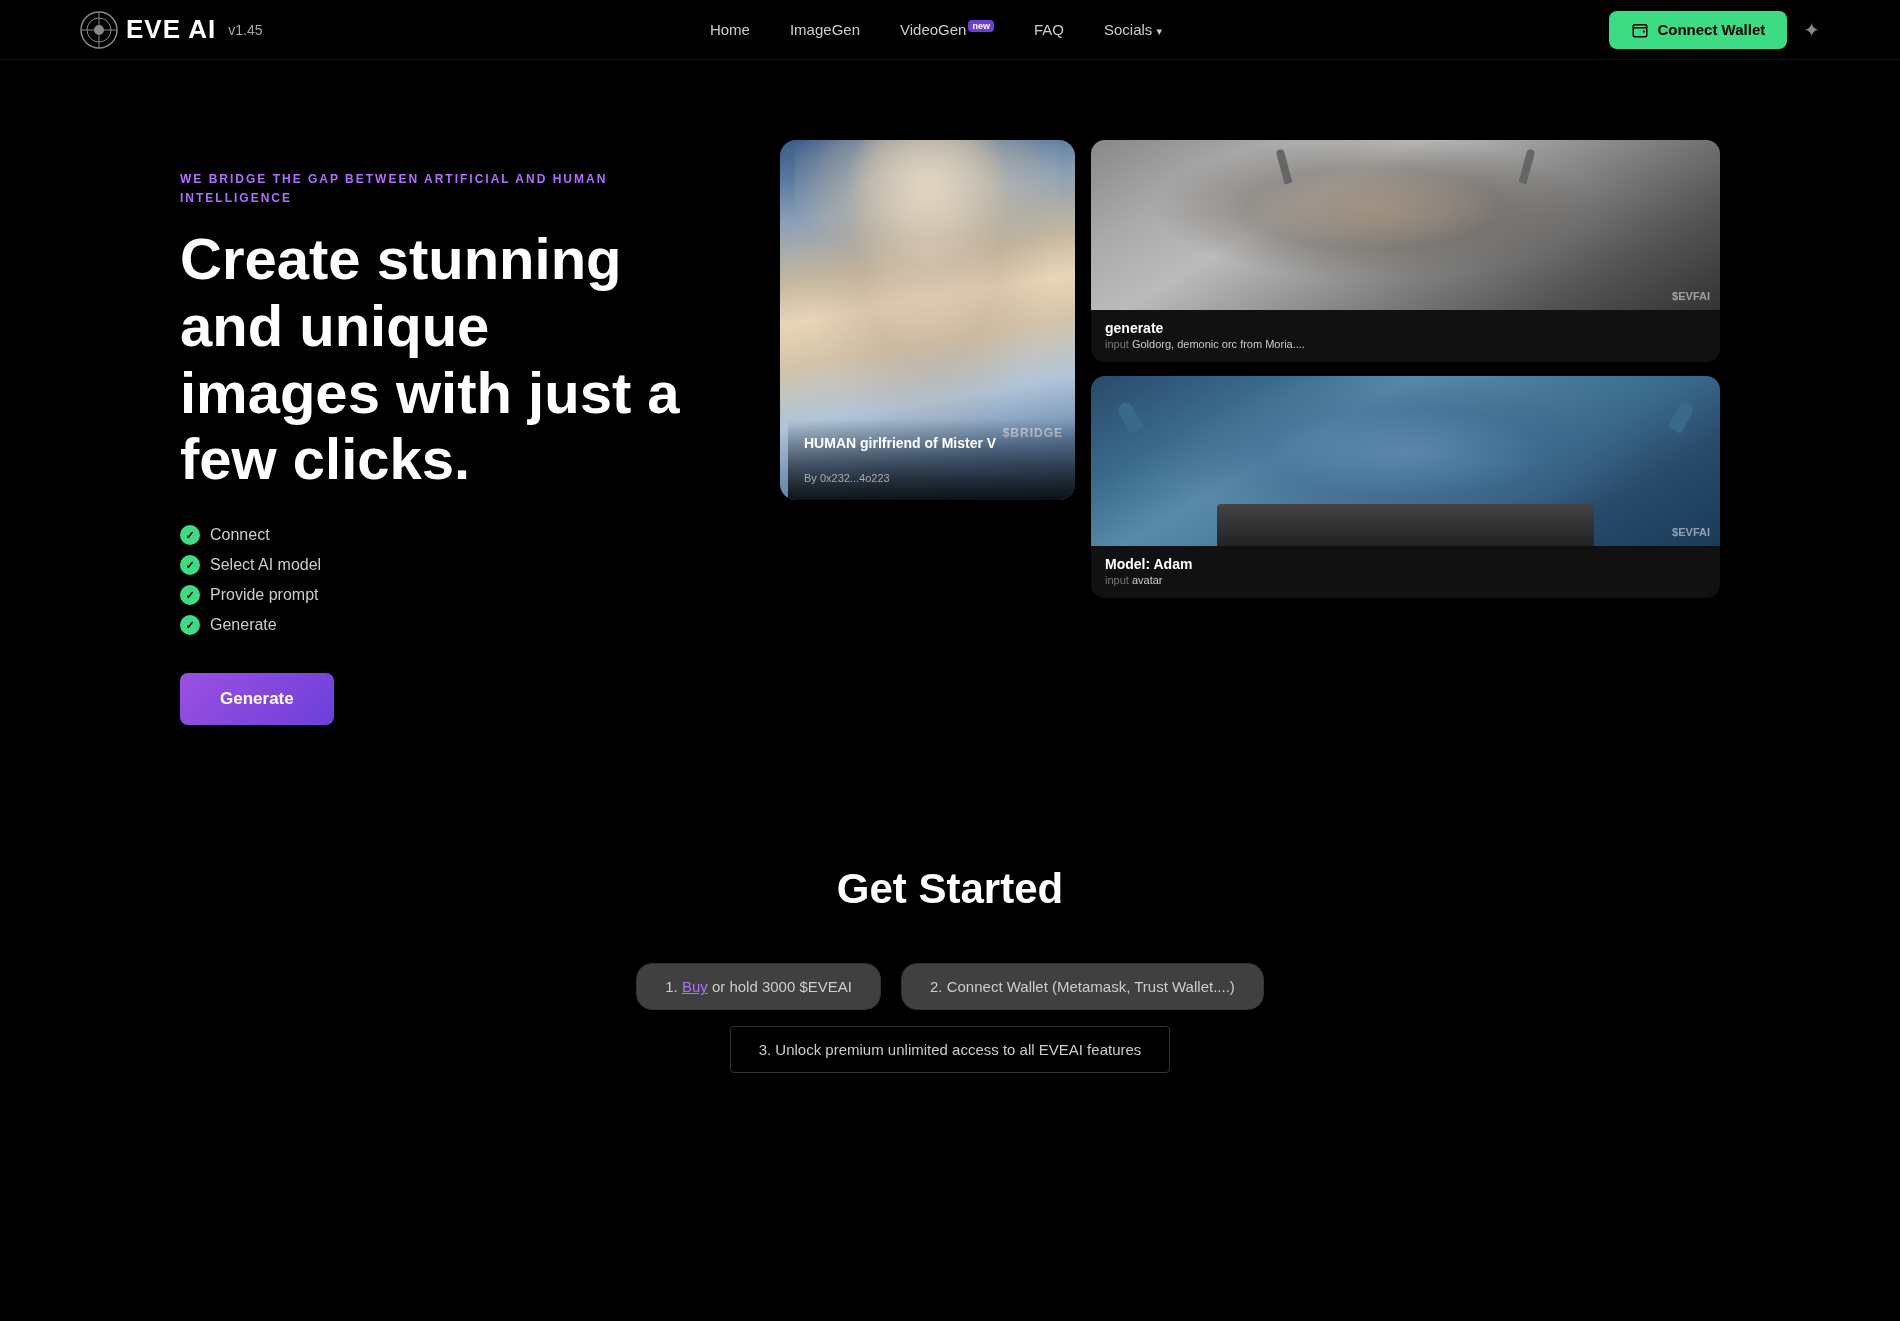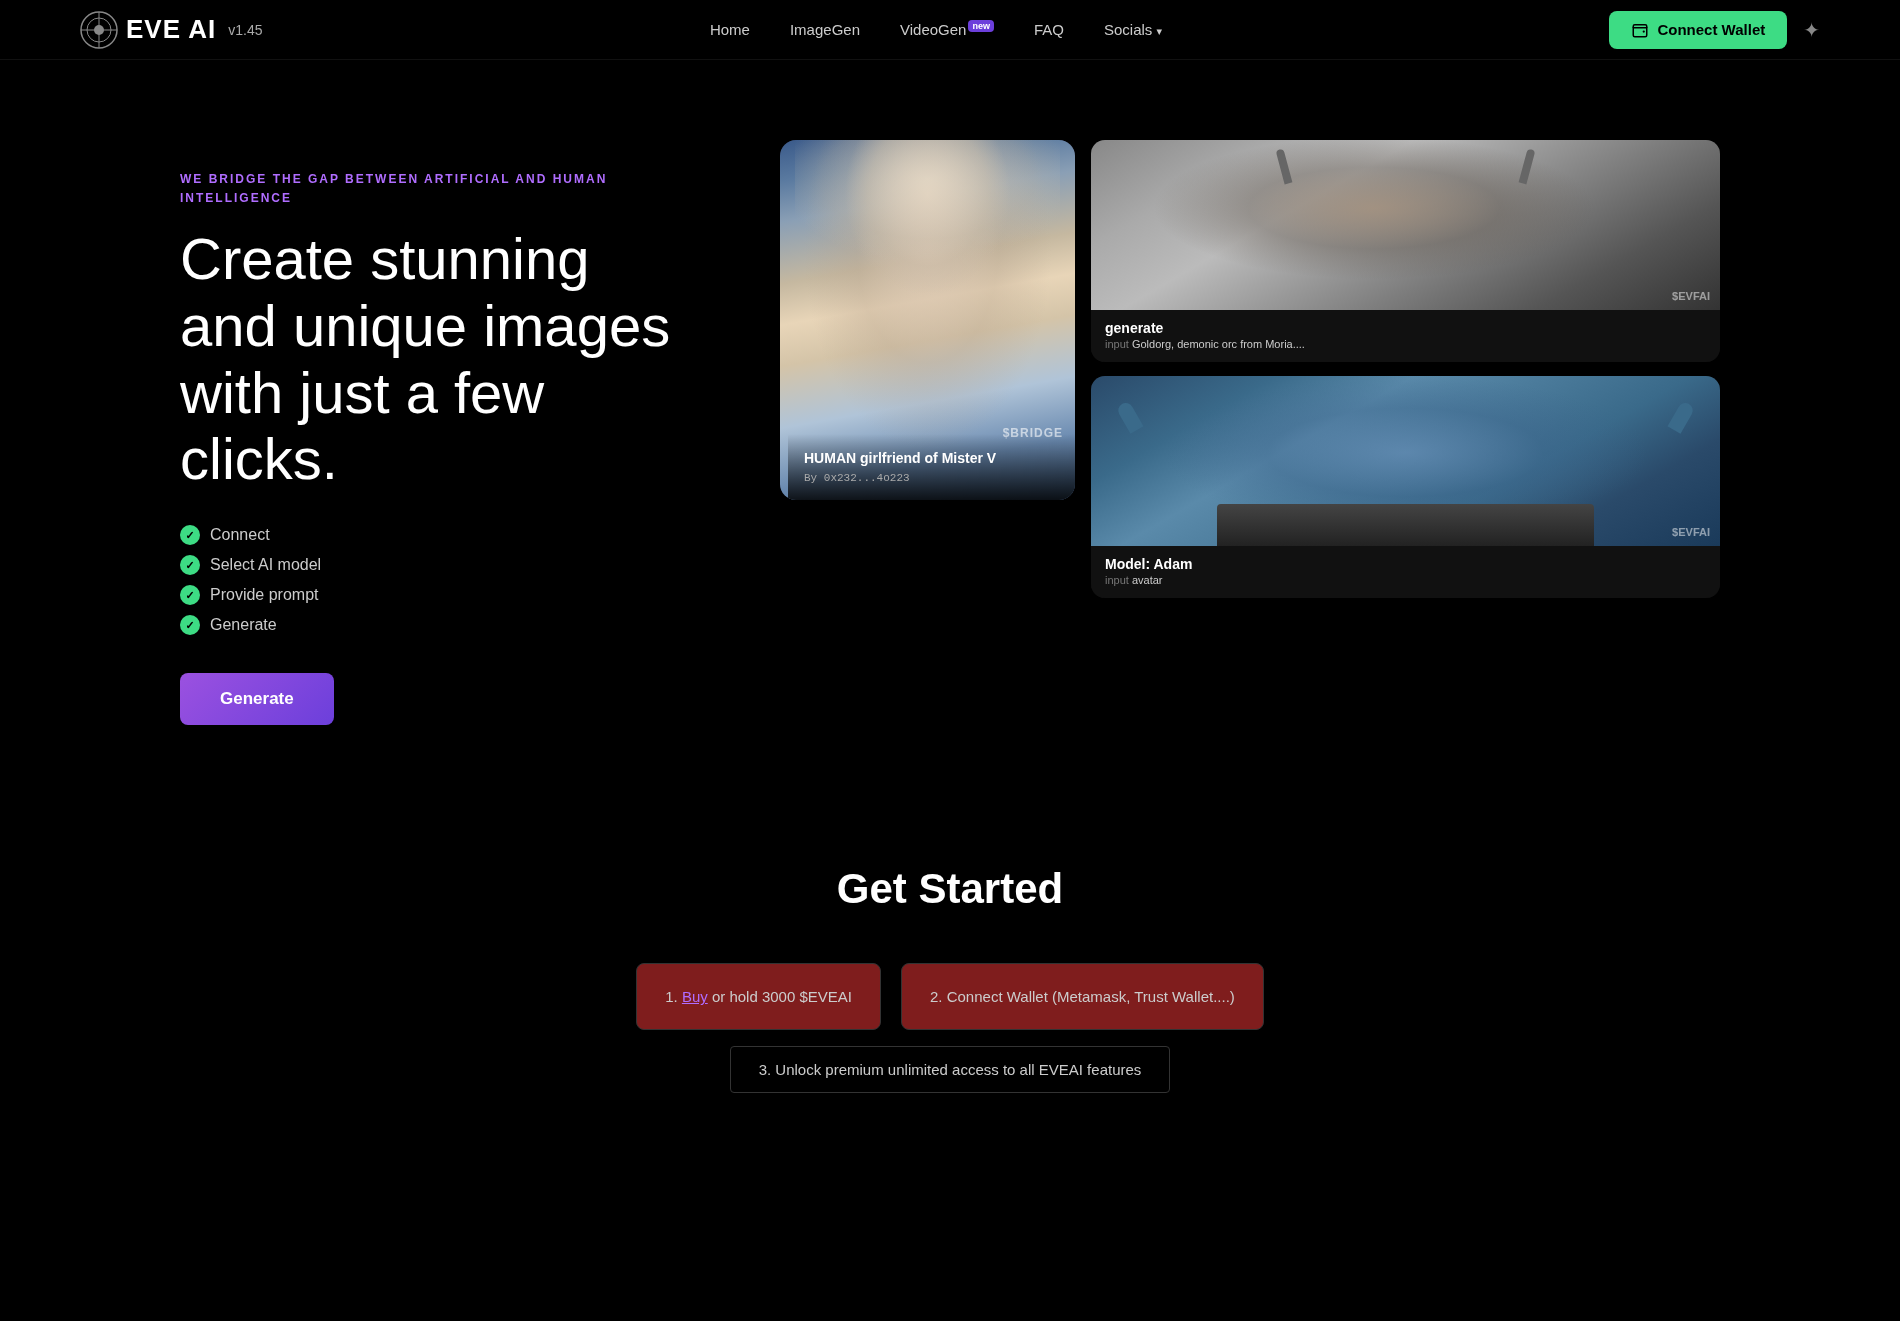--- a/index.html
+++ b/index.html
@@ -107,21 +107,21 @@
       color: #b06dff;
       font-size: 12px;
       font-weight: 700;
       letter-spacing: 2px;
       text-transform: uppercase;
       margin-bottom: 18px;
       line-height: 1.6;
     }
     .hero-title {
       font-size: 58px;
-      font-weight: 400;
+      font-weight: 700;
       line-height: 1.15;
       margin-bottom: 32px;
       color: #fff;
     }
     .hero-steps {
       list-style: none;
       margin-bottom: 38px;
     }
     .hero-steps li {
       display: flex;
@@ -179,22 +179,21 @@
       background: linear-gradient(transparent, rgba(0,0,0,0.85));
     }
     .main-image-title {
       font-size: 14px;
       font-weight: 700;
       color: #fff;
     }
     .main-image-by {
       font-size: 11px;
       color: #aaa;
-      margin-top: 6px;
-      font-family: Liberation Mono, monospace;
+      margin-top: 21px;
     }
     .watermark {
       position: absolute;
       bottom: 60px;
       right: 12px;
       font-size: 12px;
       font-weight: 700;
       color: rgba(255,255,255,0.6);
       letter-spacing: 1px;
     }
@@ -263,25 +262,25 @@
       align-items: center;
       gap: 16px;
     }
     .step-row {
       display: flex;
       gap: 20px;
       justify-content: center;
     }
     .step-pill {
       border: 1px solid #333;
-      border-radius: 8px;
-      padding: 24px 28px;
+      border-radius: 16px;
+      padding: 14px 28px;
       font-size: 15px;
       color: #ccc;
-      background: #7f1d1d;
+      background: #404040;
       white-space: nowrap;
     }
     .step-pill .buy-link {
       color: #b06dff;
       text-decoration: underline;
       cursor: pointer;
     }
     .step-pill-wide {
       border: 1px solid #333;
       border-radius: 4px;

